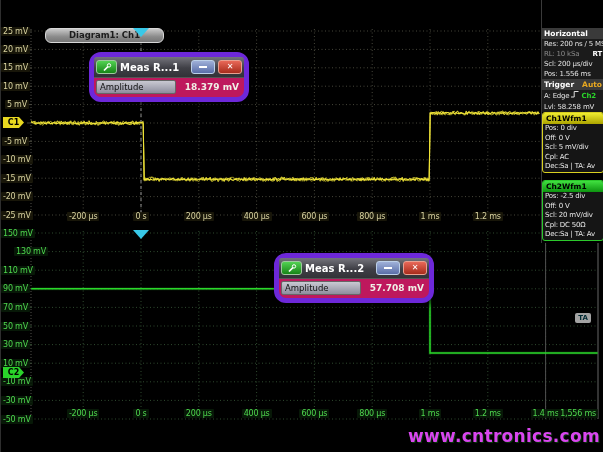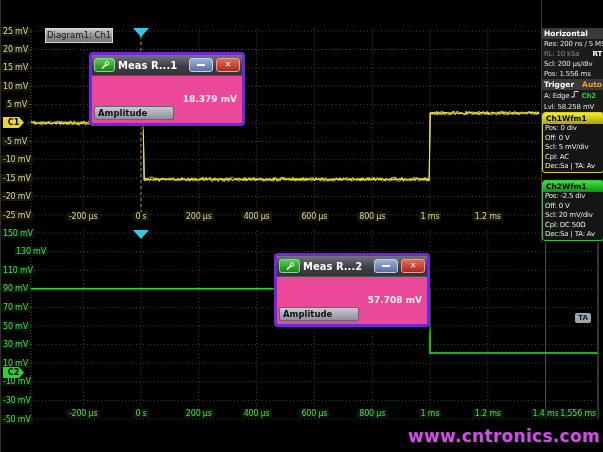--- a/index.html
+++ b/index.html
@@ -5,56 +5,56 @@
   html,body{margin:0;padding:0;background:#000;}
   #screen{position:relative;width:603px;height:452px;background:#000;overflow:hidden;
           font-family:"DejaVu Sans","Liberation Sans",sans-serif;border-left:1px solid #2e2e2e;}
   #plot{position:absolute;left:0;top:0;z-index:1;}
   
   .topbar{position:absolute;left:0;top:0;width:603px;height:27px;background:#000;z-index:25;}
   .dt{position:absolute;right:32px;top:2px;text-align:right;color:#fff;font-size:10.5px;font-weight:bold;line-height:11.5px;letter-spacing:0;}
   .logo{position:absolute;right:3px;top:2px;width:26px;height:21px;background:#1d4488;border:1px solid #4a78c0;border-radius:3px;
         background-image:repeating-linear-gradient(135deg,rgba(230,240,255,.85) 0 2px,rgba(29,68,136,0) 2px 6px);}
   
-  .tab{position:absolute;left:44px;height:12px;padding:1px 1px 0;background:linear-gradient(#c9c9c9,#8a8a8a 60%,#767676);
-       color:#1c1c1c;font-weight:normal;font-size:8.5px;border:1px solid #d8d8d8;border-radius:0;z-index:10;
+  .tab{position:absolute;left:44px;height:12px;padding:1px 23px 0;background:linear-gradient(#c9c9c9,#8a8a8a 60%,#767676);
+       color:#1c1c1c;font-weight:bold;font-size:8.5px;border:1px solid #d8d8d8;border-radius:6px;z-index:10;
        box-shadow:1px 1px 2px rgba(0,0,0,.7);white-space:nowrap;}
   
   .chmark{position:absolute;left:2px;width:21px;height:11px;font-size:8px;font-weight:bold;text-align:center;line-height:11px;
           color:#000;clip-path:polygon(0 0,76% 0,100% 50%,76% 100%,0 100%);z-index:12;}
   .ch1m{background:#e8d820;}
   .ch2m{background:#2ad42a;}
   
   .tri{position:absolute;width:0;height:0;border-left:8px solid transparent;border-right:8px solid transparent;
        border-top:9px solid #38c8e8;z-index:12;}
   .ta{position:absolute;left:574px;top:313px;width:16px;height:10px;background:#a3a3a3;color:#002a33;font-size:7px;
       font-weight:bold;text-align:center;line-height:10px;border-radius:2px;z-index:12;}
   
   .al{position:absolute;font-size:8px;line-height:9px;z-index:5;white-space:nowrap;letter-spacing:-0.2px;}
   .al span{padding:0 2px;border-radius:1px;}
   .y1 span,.x1 span{color:#d8d2a0;background:rgba(28,26,10,.85);}
   .y2 span,.x2 span{color:#4fd84f;background:rgba(8,28,8,.85);}
   .yl{text-align:right;width:28px;left:0;}
   .xl{text-align:center;width:48px;}
   .edgel{text-align:right;width:46px;}
   
-  .meas{position:absolute;width:150px;z-index:30;border:3px solid #6d28d9;border-radius:4px;background:#ec4899;
+  .meas{position:absolute;width:150px;z-index:30;border:5px solid #6d28d9;border-radius:12px;background:#be185d;
         box-shadow:2px 3px 6px rgba(0,0,0,.75);}
   .meas-h{height:18px;display:flex;align-items:center;gap:3px;padding:1px 2px;
           background:linear-gradient(#74747c,#3f3f46 55%,#323237);border-radius:3px 3px 0 0;border-bottom:1px solid #555;}
   .wrench{width:19px;height:12px;background:linear-gradient(#52d252,#178517);border:1px solid #9ec89e;border-radius:3px;
           display:flex;align-items:center;justify-content:center;flex:0 0 auto;}
   .meas-title{flex:1;color:#fff;font-weight:bold;font-size:10px;overflow:hidden;white-space:nowrap;}
   .btn{width:22px;height:12px;border-radius:3px;font-size:8px;line-height:11px;text-align:center;color:#fff;font-weight:bold;flex:0 0 auto;}
   .min{background:linear-gradient(#9fb0d8,#5a6ea8);border:1px solid #bcd0e8;}
   .minbar{display:inline-block;width:8px;height:2px;background:#fff;vertical-align:middle;}
   .close{background:linear-gradient(#e86858,#a82c1c);border:1px solid #e8a090;}
   .meas-b{display:flex;align-items:center;padding:2px 2px 3px;gap:4px;}
   .param{width:72px;height:12px;background:linear-gradient(#c9c9d2,#8e8e9e);border:1px solid #666;border-radius:2px;
-         color:#111;font-size:8.5px;font-weight:bold;padding:0 3px;line-height:12px;flex:0 0 auto;margin-top:28px;}
+         color:#111;font-size:8.5px;font-weight:normal;padding:0 3px;line-height:12px;flex:0 0 auto;}
   .mval{flex:1;text-align:right;color:#f0f0e6;font-size:9px;font-weight:bold;padding-right:3px;white-space:nowrap;}
   
   .sb-back{position:absolute;left:540px;top:0;width:63px;height:243px;background:#000;border-left:1px solid #3a3a3a;z-index:19;}
   .sb{position:absolute;left:541px;top:28px;width:62px;background:#1b1b1b;z-index:20;}
   .sb-title{background:#3a3a3a;color:#fff;font-size:7.5px;font-weight:bold;padding:1px 2px;display:flex;justify-content:space-between;}
   .sb-line{font-size:7px;color:#e2e2e2;padding:0 2px;line-height:10px;white-space:nowrap;letter-spacing:-0.2px;display:flex;gap:2px;align-items:center;}
   .dim{color:#8a8a8a;}
   .rt{margin-left:auto;font-weight:bold;color:#fff;}
   .auto{color:#e8a820;}
   .chsrc{color:#2ad42a;font-weight:bold;}

